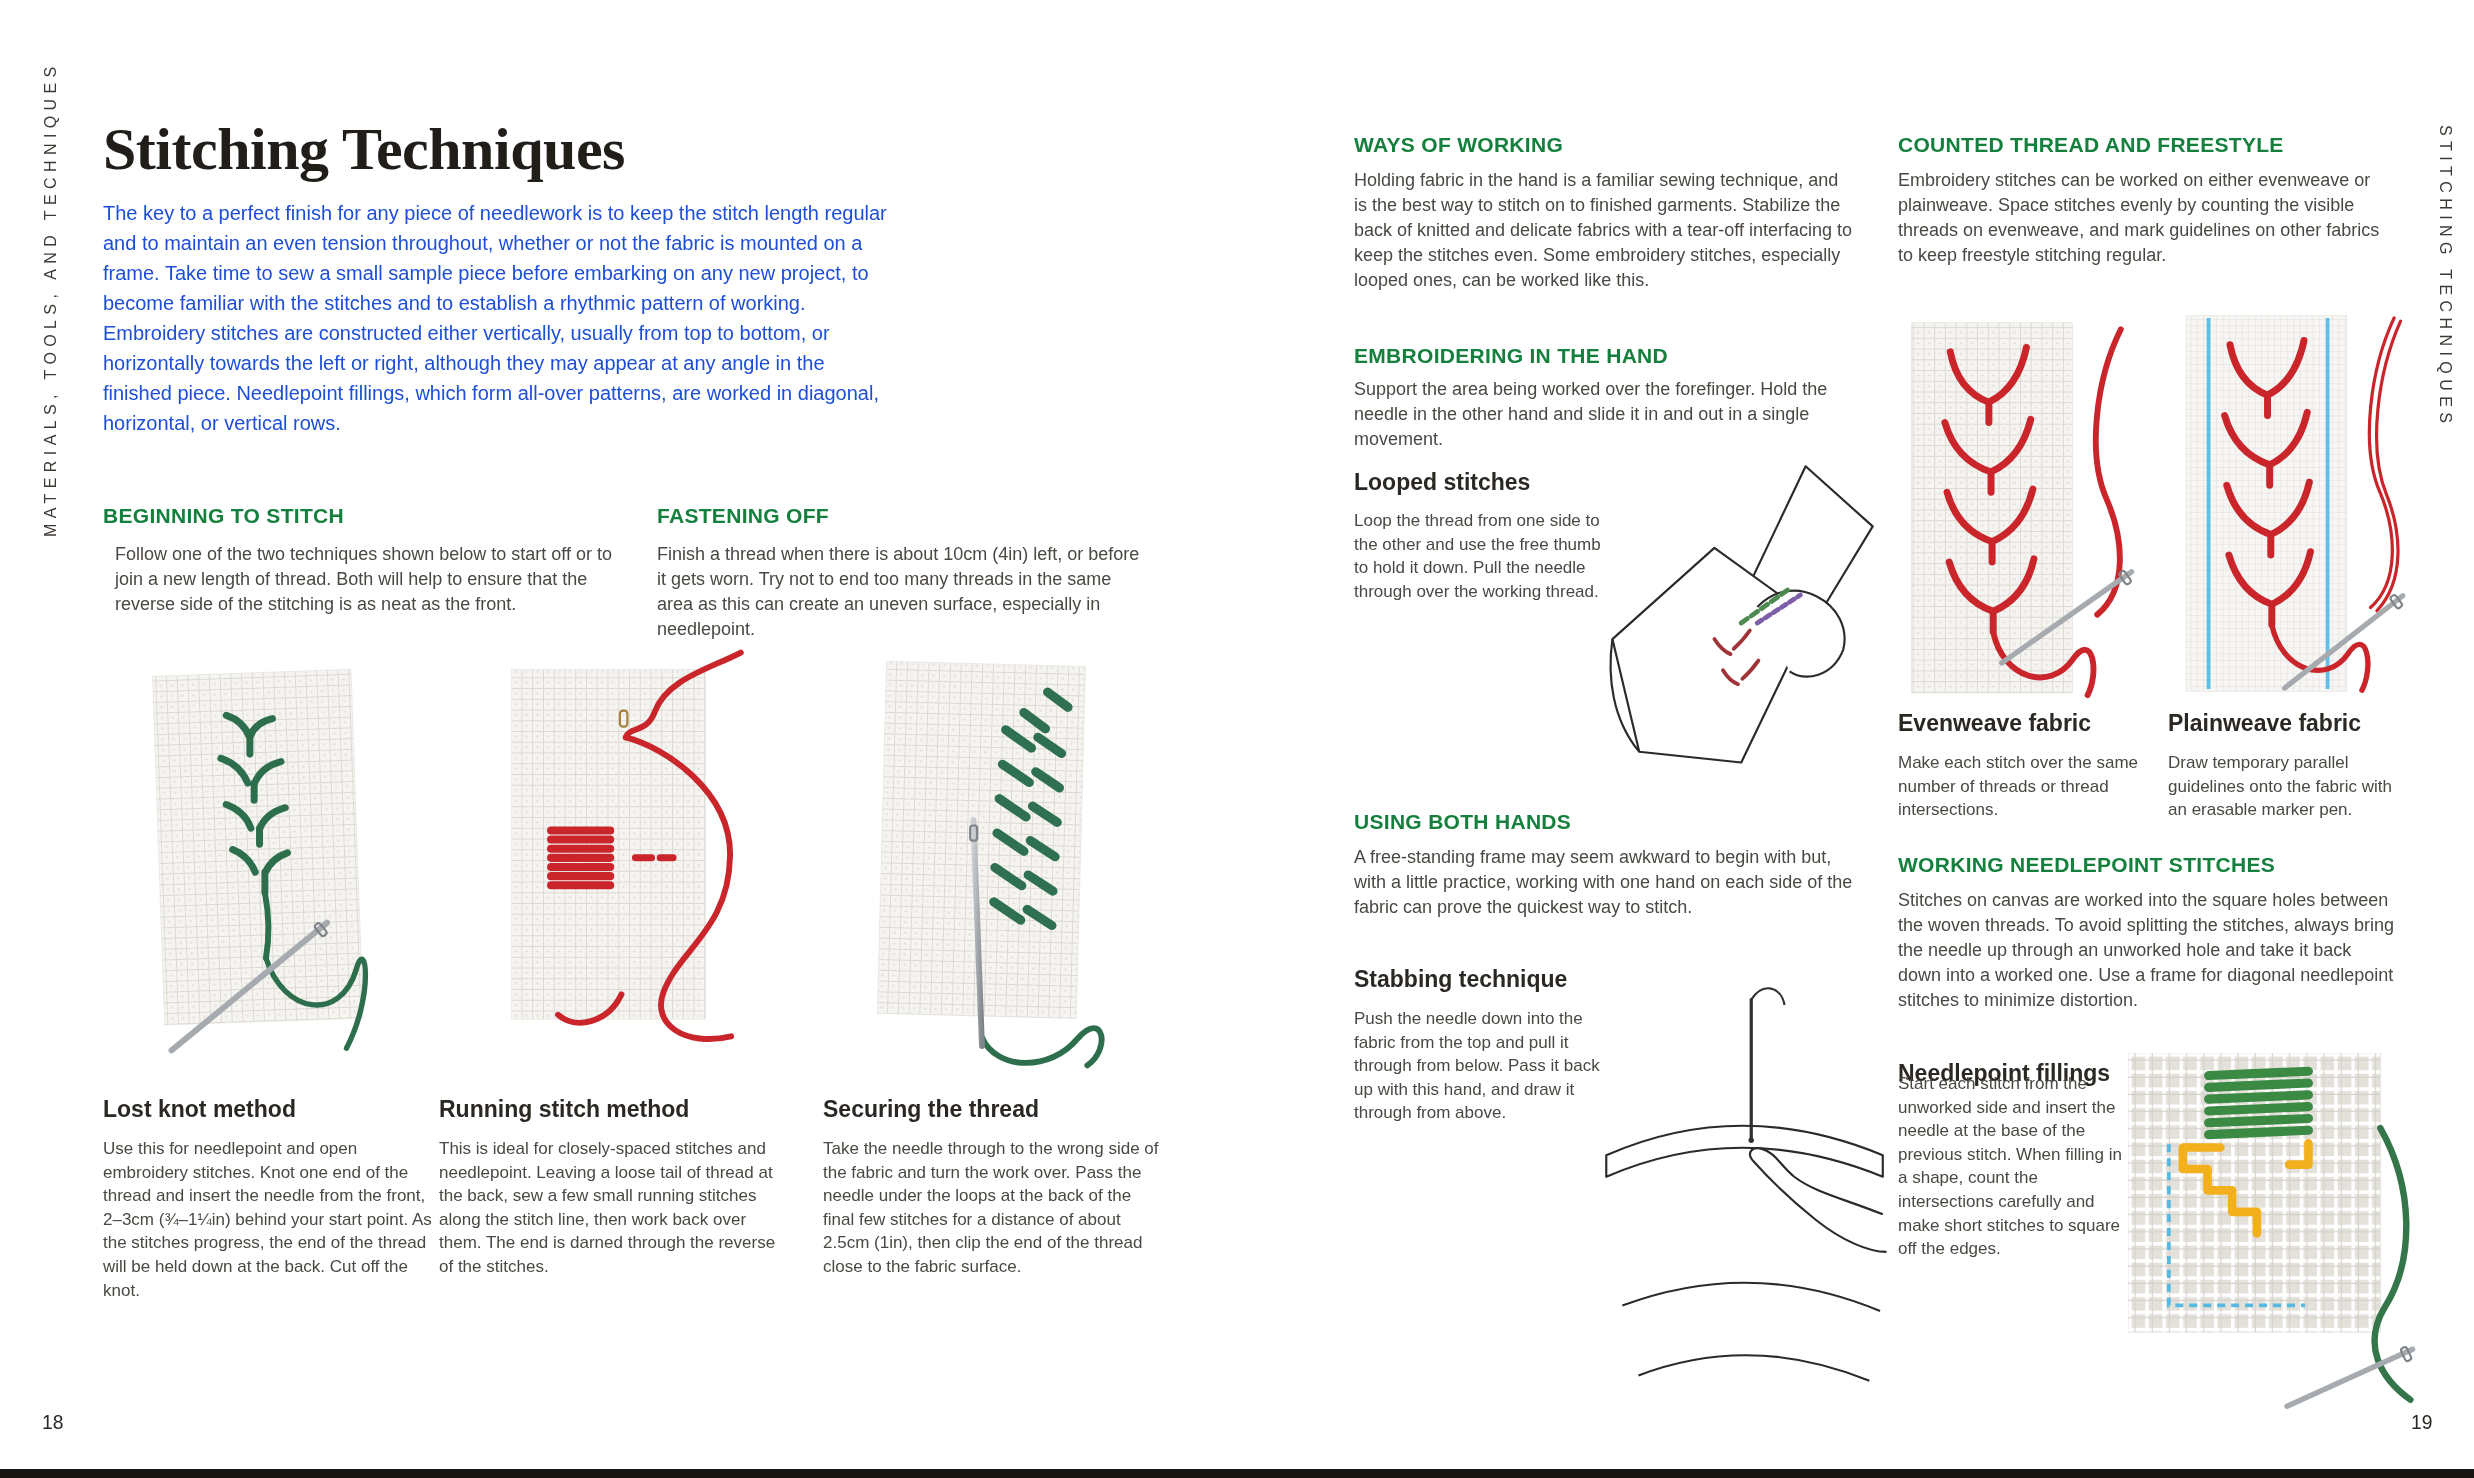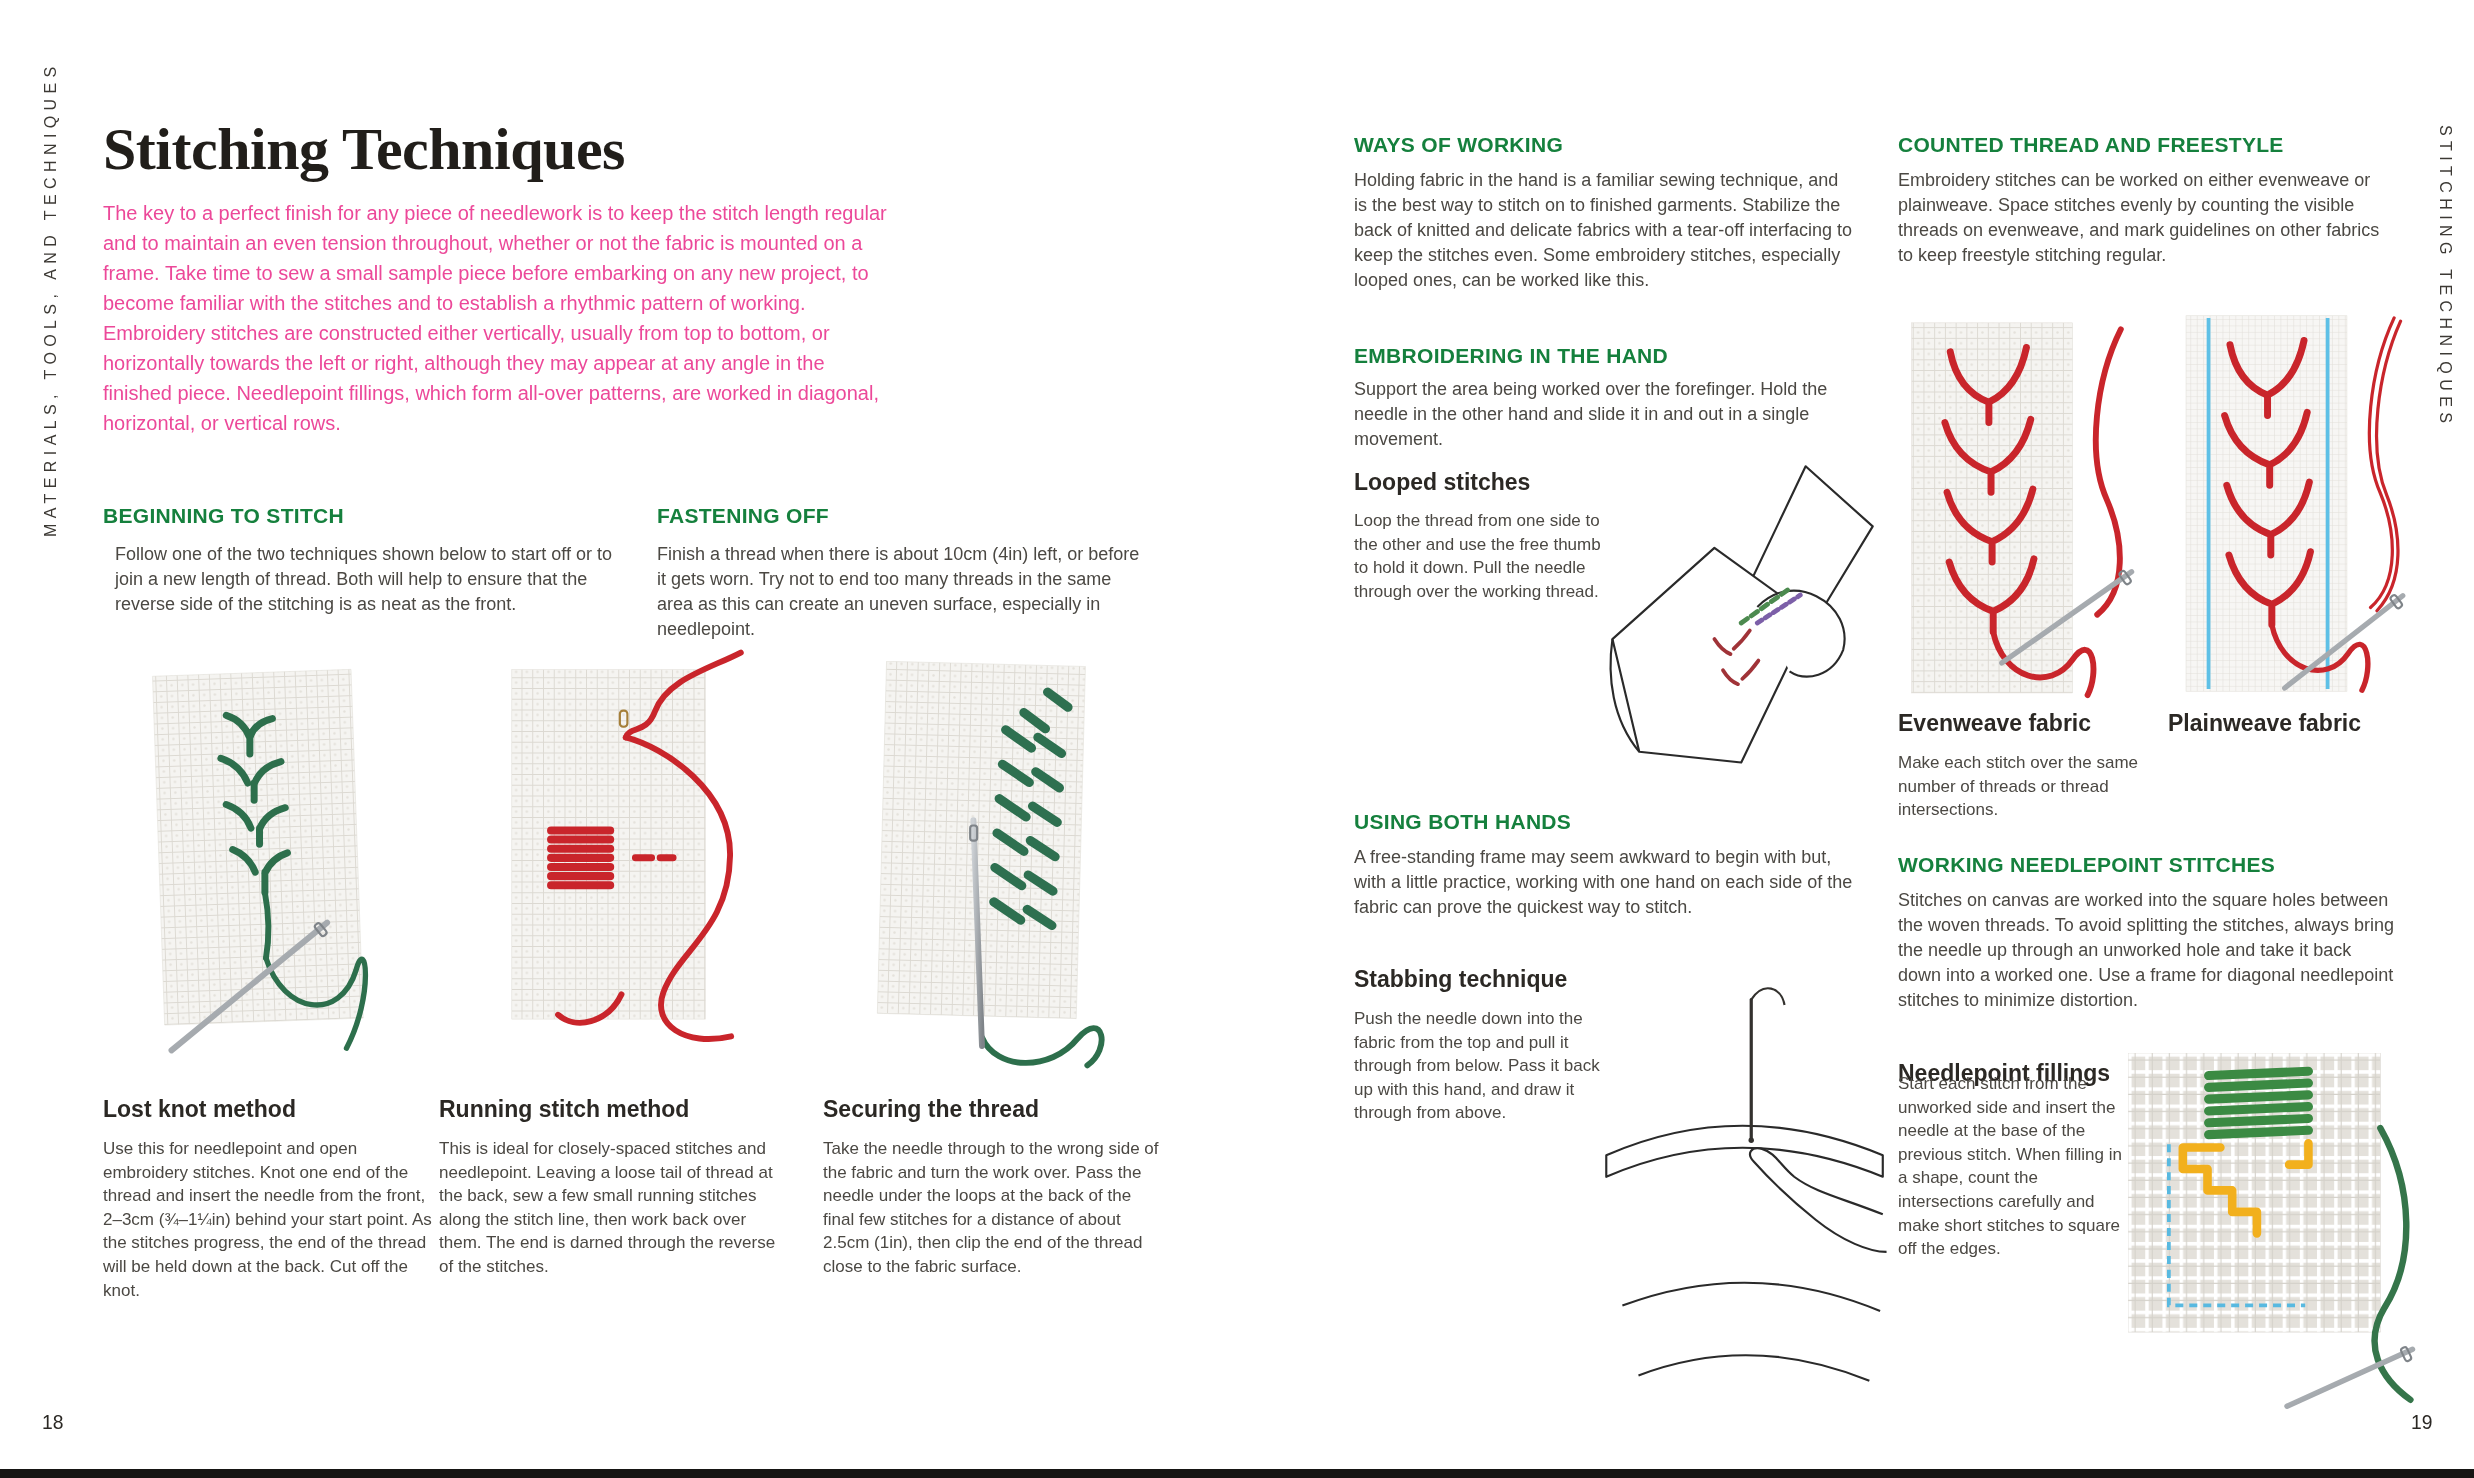--- a/index.html
+++ b/index.html
@@ -2,21 +2,21 @@
 <html style="font-size:8.6px"><head>
 <meta charset="utf-8">
 <style>
   html,body{margin:0;padding:0;background:#ffffff;}
   .spread{position:relative;width:2475px;height:1479px;background:#ffffff;overflow:hidden;
           font-family:"Liberation Sans",sans-serif;color:#4b4843;}
   .abs{position:absolute;}
   
   .book-title{font-family:"Liberation Serif",serif;font-weight:700;font-size:60px;
               letter-spacing:-0.5px;color:#211e1a;line-height:1;}
-  .intro{font-size:20px;line-height:30px;color:#ec4899;}
+  .intro{font-size:20px;line-height:30px;color:#1d4ed8;}
   .sec-head{font-size:21px;font-weight:700;color:#15803d;letter-spacing:0.3px;}
   .sec-body{font-size:18px;line-height:25px;color:#4b4843;}
   .cap-title{font-size:23px;font-weight:700;color:#2b2824;}
   .cap-body{font-size:17px;line-height:23.6px;color:#4b4843;margin-top:14px;}
   .vside{font-size:16px;letter-spacing:5.4px;color:#3c3934;white-space:nowrap;}
   .v-left{transform:rotate(-90deg);transform-origin:left top;}
   .v-right{transform:rotate(90deg);transform-origin:left top;}
   .pagenum{font-size:19.3px;color:#2b2824;}
   .footer-bar{position:absolute;left:0;bottom:0;width:2475px;height:9.7px;background:#161513;}
   .photo{display:block;}
@@ -221,20 +221,21 @@
       <rect x="414" y="526" width="12" height="26" rx="5" transform="rotate(-36 420 539)" fill="none" stroke="#7f8489" stroke-width="4"></rect>
     </g>
   </svg>
 
   <div class="abs" style="left:1898px;top:710px;width:253px">
     <div class="cap-title">Evenweave fabric</div>
     <div class="cap-body">Make each stitch over the same number of threads or thread intersections.</div>
   </div>
   <div class="abs" style="left:2168px;top:710px;width:231px">
     <div class="cap-title">Plainweave fabric</div>
+    <div class="cap-body">Draw temporary parallel guidelines onto the fabric with an erasable marker pen.</div>
   </div>
 
   <div class="abs sec-head" style="left:1898px;top:853px">WORKING NEEDLEPOINT STITCHES</div>
   <div class="abs sec-body" style="left:1898px;top:888px;width:500px">Stitches on canvas are worked into the square holes between the woven threads. To avoid splitting the stitches, always bring the needle up through an unworked hole and take it back down into a worked one. Use a frame for diagonal needlepoint stitches to minimize distortion.</div>
 
   <div class="abs cap-title" style="left:1898px;top:1060px">Needlepoint fillings</div>
   <div class="abs cap-body" style="left:1898px;top:1058px;width:231px">Start each stitch from the unworked side and insert the needle at the base of the previous stitch. When filling in a shape, count the intersections carefully and make short stitches to square off the edges.</div>
 
   <svg class="abs photo" style="left:2128px;top:1053px" width="290" height="365" viewBox="0 0 540 680">
     <rect x="0" y="0" width="470" height="520" fill="url(#canvasgrid)" stroke="#d8d5cf"></rect>

